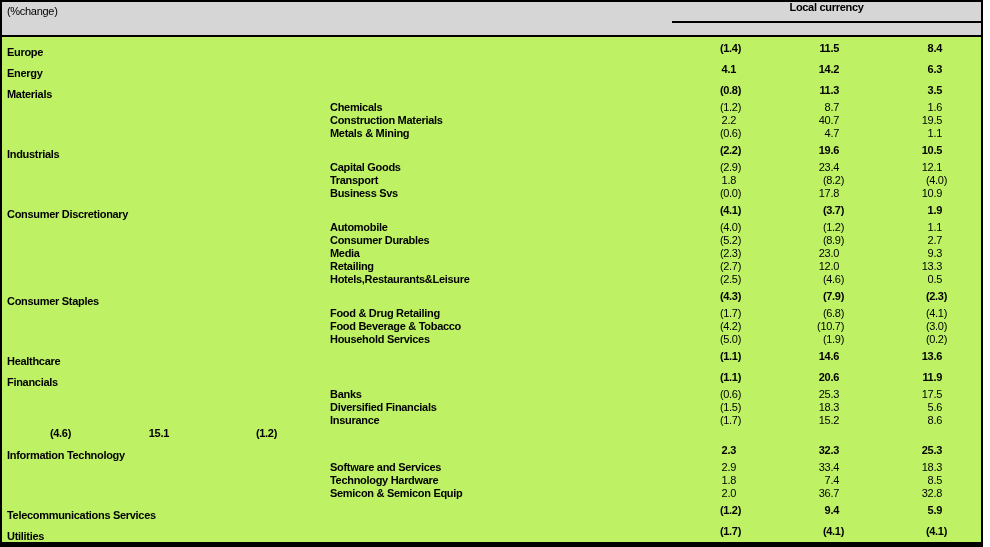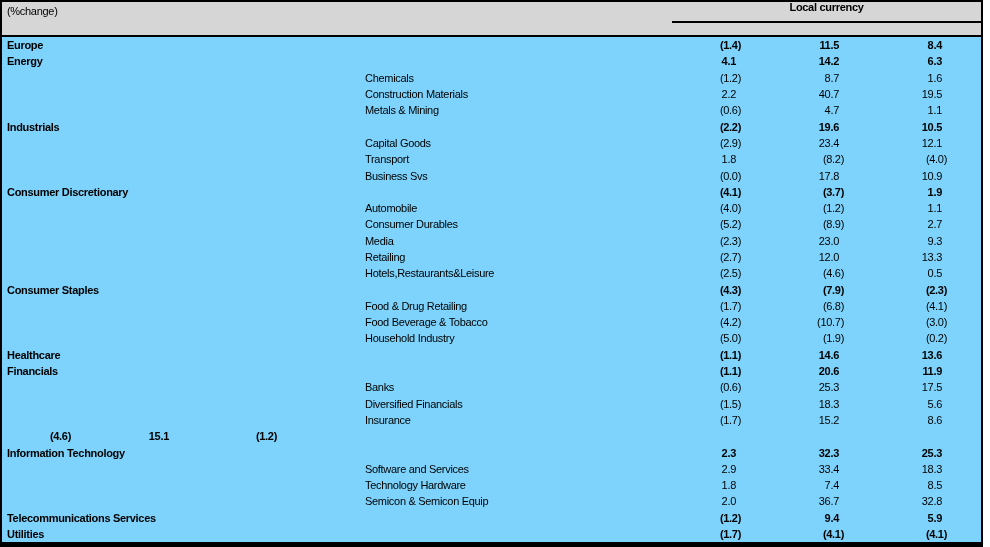--- a/index.html
+++ b/index.html
@@ -19,21 +19,21 @@
     position: absolute;
     left: 0;
     top: 0;
     width: 983px;
     height: 547px;
     box-sizing: border-box;
     border-top: 2px solid #000;
     border-left: 2px solid #000;
     border-right: 2px solid #000;
     border-bottom: 5px solid #000;
-    background: #7dd3fc;
+    background: #bef264;
     font-size: 11px;
     letter-spacing: -0.3px;
     color: #000;
   }
   
   .hdr {
     background: #d6d6d6;
     border-bottom: 2px solid #000;
     height: 33px;
     box-sizing: content-box;
@@ -80,22 +80,22 @@
   .row {
     flex: 1;
     display: flex;
     align-items: center;
   }
   .name {
     flex: 1;
     white-space: nowrap;
     overflow: hidden;
   }
-  .lvl0 .name { padding-left: 5px; font-weight: 700; }
-  .lvl1 .name { padding-left: 328px; font-weight: 400; margin-left: 35px; }
+  .lvl0 .name { padding-left: 5px; font-weight: 700; margin-top: 9px; }
+  .lvl1 .name { padding-left: 328px; font-weight: 700; }
   .val {
     width: 103px;
     box-sizing: border-box;
     text-align: right;
     padding-right: 39px;
     white-space: nowrap;
   }
   .val.neg { padding-right: 34px; }
   .lvl0 .val { font-weight: 700; }
   .lvl1 .val { font-weight: 400; }
@@ -121,20 +121,26 @@
         <div class="val">8.4</div>
       </div>
 
       <div class="row lvl0">
         <div class="name">Energy</div>
         <div class="val">4.1</div>
         <div class="val">14.2</div>
         <div class="val">6.3</div>
       </div>
 
+      <div class="row lvl0">
+        <div class="name">Materials</div>
+        <div class="val neg">(0.8)</div>
+        <div class="val">11.3</div>
+        <div class="val">3.5</div>
+      </div>
 
       <div class="row lvl1">
         <div class="name">Chemicals</div>
         <div class="val neg">(1.2)</div>
         <div class="val">8.7</div>
         <div class="val">1.6</div>
       </div>
 
       <div class="row lvl1">
         <div class="name">Construction Materials</div>
@@ -235,21 +241,21 @@
       </div>
 
       <div class="row lvl1">
         <div class="name">Food Beverage &amp; Tobacco</div>
         <div class="val neg">(4.2)</div>
         <div class="val neg">(10.7)</div>
         <div class="val neg">(3.0)</div>
       </div>
 
       <div class="row lvl1">
-        <div class="name">Household Industry</div>
+        <div class="name">Household Services</div>
         <div class="val neg">(5.0)</div>
         <div class="val neg">(1.9)</div>
         <div class="val neg">(0.2)</div>
       </div>
 
       <div class="row lvl0">
         <div class="name">Healthcare</div>
         <div class="val neg">(1.1)</div>
         <div class="val">14.6</div>
         <div class="val">13.6</div>

